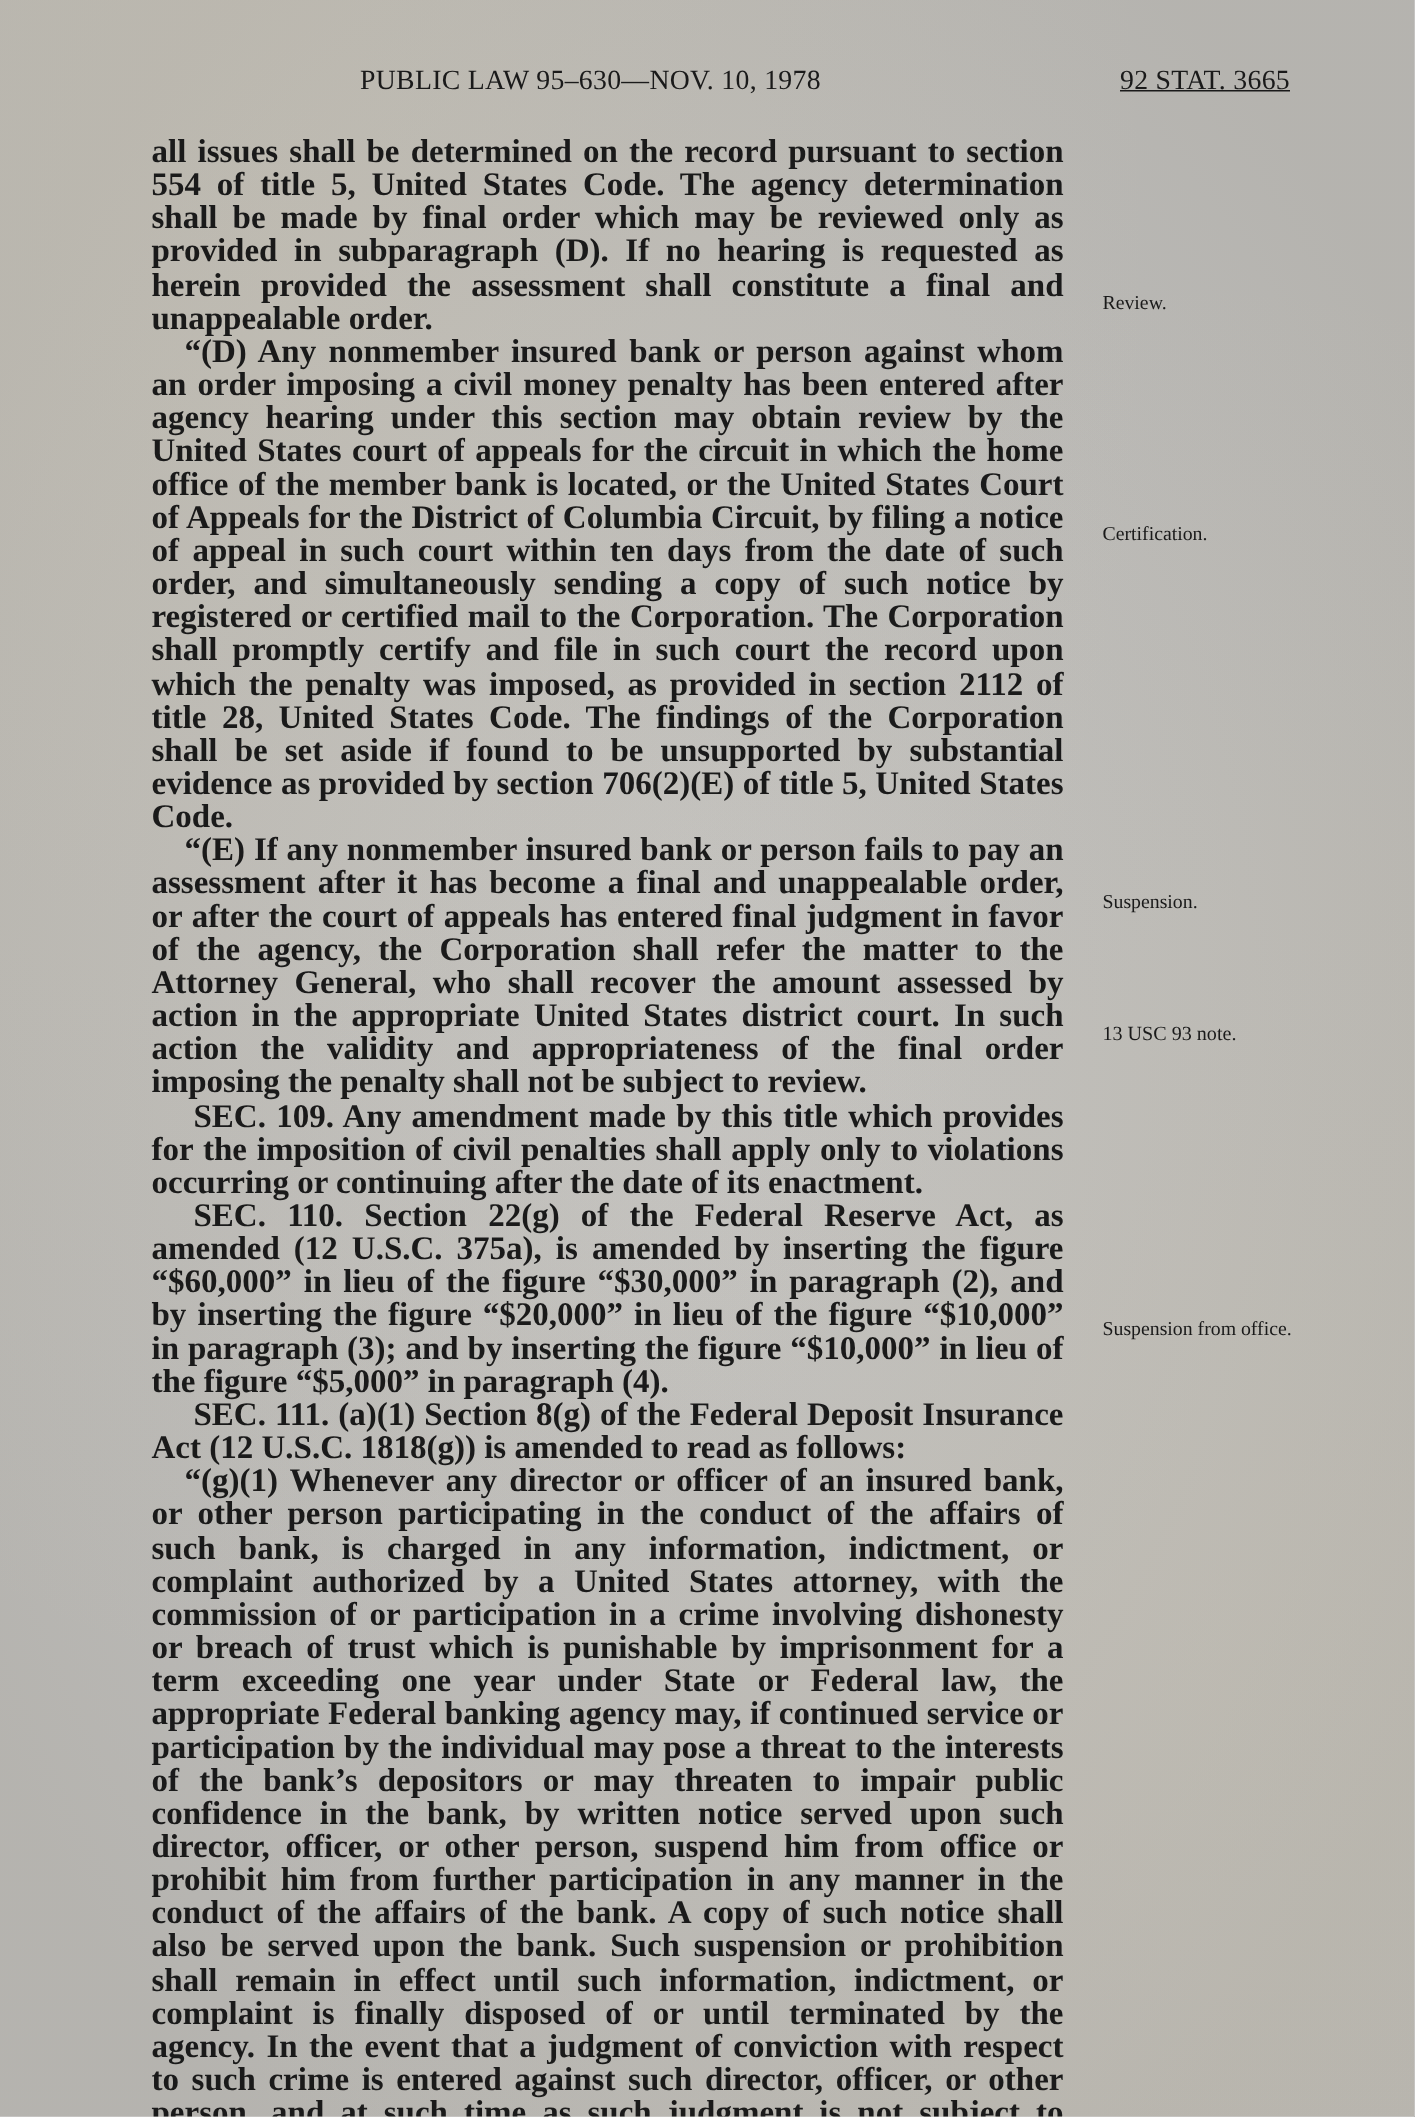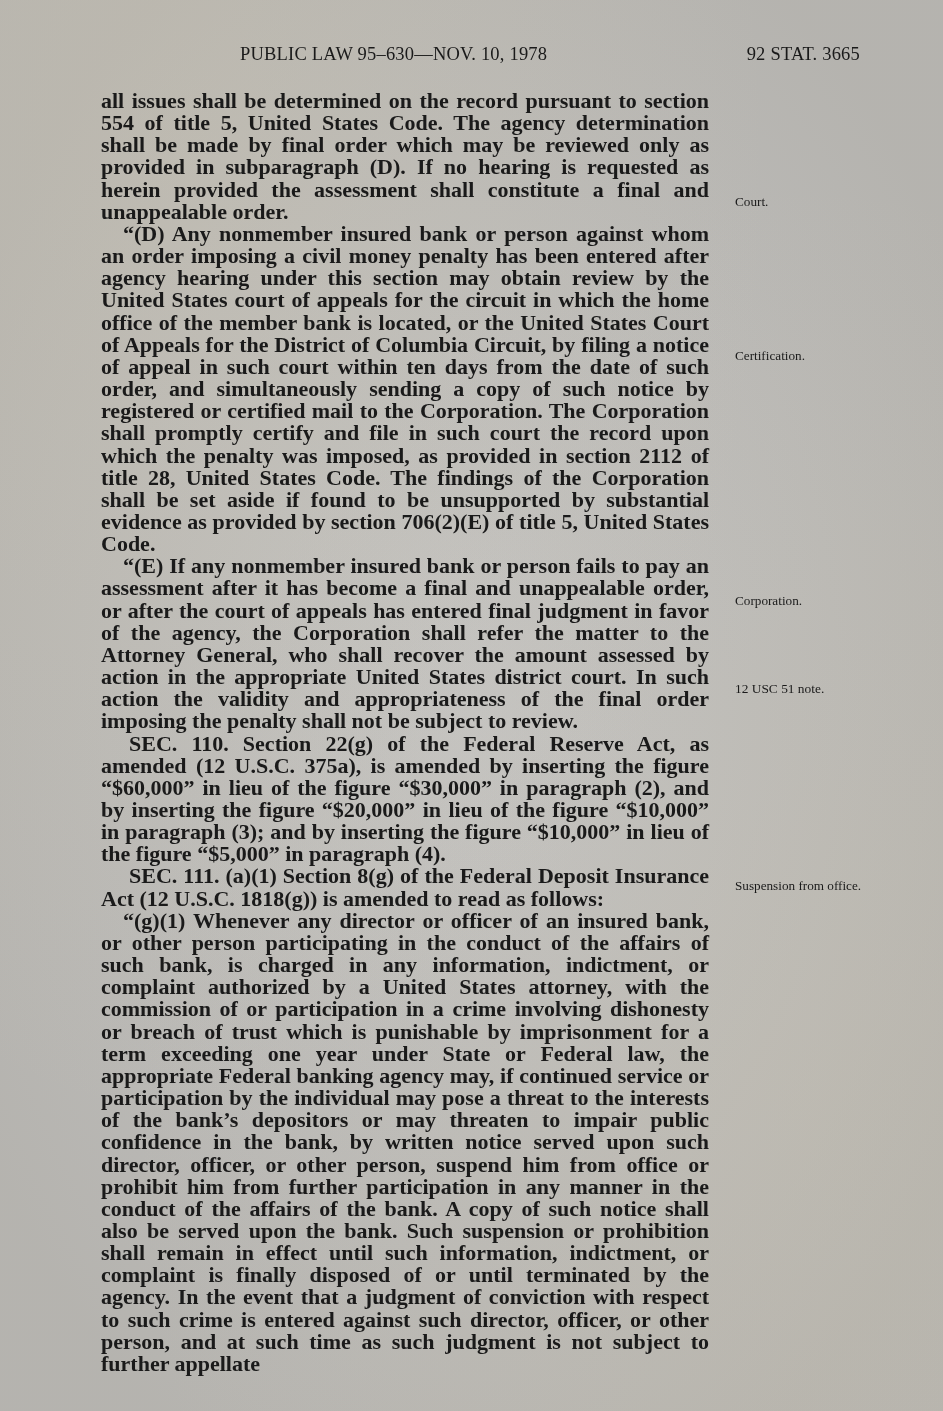--- a/index.html
+++ b/index.html
@@ -46,20 +46,21 @@
     left: 140px;
     top: 0;
     white-space: nowrap;
     font-weight: normal;
   }
   .header .stat-no {
     position: absolute;
     right: 0;
     top: 0;
     white-space: nowrap;
+    text-decoration: underline;
   }
   .body-col {
     position: absolute;
     left: 101px;
     top: 90px;
     width: 608px;
     font-size: 22px;
     line-height: 22.15px;
     text-align: justify;
     text-justify: inter-word;
@@ -105,25 +106,26 @@
 
   <div class="header">
     <span class="law-title">PUBLIC LAW 95–630—NOV. 10, 1978</span>
     <span class="stat-no">92 STAT. 3665</span>
   </div>
 
   <div class="body-col">
     <p>all issues shall be determined on the record pursuant to section 554 of title 5, United States Code. The agency determination shall be made by final order which may be reviewed only as provided in subparagraph (D). If no hearing is requested as herein provided the assessment shall constitute a final and unappealable order.</p>
     <p class="indent">“(D) Any nonmember insured bank or person against whom an order imposing a civil money penalty has been entered after agency hearing under this section may obtain review by the United States court of appeals for the circuit in which the home office of the member bank is located, or the United States Court of Appeals for the District of Columbia Circuit, by filing a notice of appeal in such court within ten days from the date of such order, and simultaneously sending a copy of such notice by registered or certified mail to the Corporation. The Corporation shall promptly certify and file in such court the record upon which the penalty was imposed, as provided in section 2112 of title 28, United States Code. The findings of the Corporation shall be set aside if found to be unsupported by substantial evidence as provided by section 706(2)(E) of title 5, United States Code.</p>
     <p class="indent">“(E) If any nonmember insured bank or person fails to pay an assessment after it has become a final and unappealable order, or after the court of appeals has entered final judgment in favor of the agency, the Corporation shall refer the matter to the Attorney General, who shall recover the amount assessed by action in the appropriate United States district court. In such action the validity and appropriateness of the final order imposing the penalty shall not be subject to review.</p>
+    <p class="indent-wide">SEC. 109. Any amendment made by this title which provides for the imposition of civil penalties shall apply only to violations occurring or continuing after the date of its enactment.</p>
     <p class="indent-wide">SEC. 110. Section 22(g) of the Federal Reserve Act, as amended (12 U.S.C. 375a), is amended by inserting the figure “$60,000” in lieu of the figure “$30,000” in paragraph (2), and by inserting the figure “$20,000” in lieu of the figure “$10,000” in paragraph (3); and by inserting the figure “$10,000” in lieu of the figure “$5,000” in paragraph (4).</p>
     <p class="indent-wide">SEC. 111. (a)(1) Section 8(g) of the Federal Deposit Insurance Act (12 U.S.C. 1818(g)) is amended to read as follows:</p>
     <p class="indent">“(g)(1) Whenever any director or officer of an insured bank, or other person participating in the conduct of the affairs of such bank, is charged in any information, indictment, or complaint authorized by a United States attorney, with the commission of or participation in a crime involving dishonesty or breach of trust which is punishable by imprisonment for a term exceeding one year under State or Federal law, the appropriate Federal banking agency may, if continued service or participation by the individual may pose a threat to the interests of the bank’s depositors or may threaten to impair public confidence in the bank, by written notice served upon such director, officer, or other person, suspend him from office or prohibit him from further participation in any manner in the conduct of the affairs of the bank. A copy of such notice shall also be served upon the bank. Such suspension or prohibition shall remain in effect until such information, indictment, or complaint is finally disposed of or until terminated by the agency. In the event that a judgment of conviction with respect to such crime is entered against such director, officer, or other person, and at such time as such judgment is not subject to further appellate</p>
   </div>
 
   <div class="sidenotes">
-    <div class="sidenote sn-review">Court.</div>
+    <div class="sidenote sn-review">Review.</div>
     <div class="sidenote sn-cert">Certification.</div>
-    <div class="sidenote sn-regs">Corporation.</div>
-    <div class="sidenote sn-usc">12 USC 51 note.</div>
+    <div class="sidenote sn-regs">Suspension.</div>
+    <div class="sidenote sn-usc">13 USC 93 note.</div>
     <div class="sidenote sn-suspension">Suspension from office.</div>
   </div>
 </div>
 
 </body></html>

